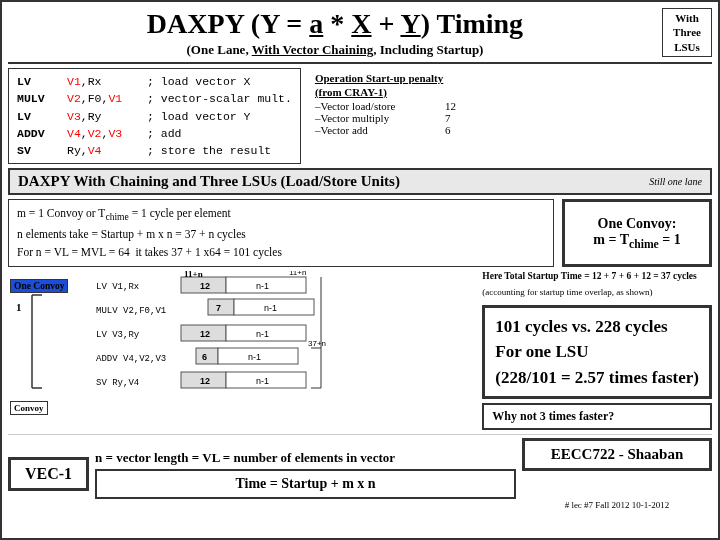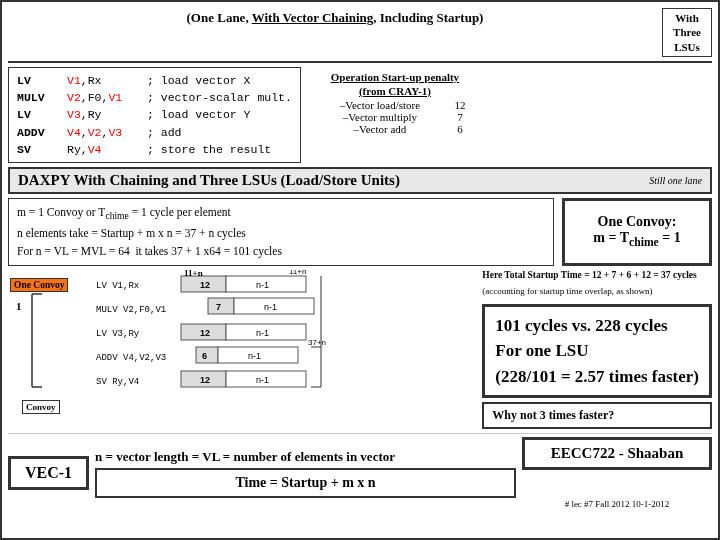--- a/index.html
+++ b/index.html
@@ -76,21 +76,20 @@
       grid-template-columns: 50px 80px 1fr;
       line-height: 1.5;
     }
 
     .red { color: red; }
     .instr { font-weight: bold; }
 
     .operation-info {
       font-size: 11px;
       padding: 4px;
-      text-align: center;
     }
 
     .operation-title {
       font-weight: bold;
       text-decoration: underline;
       font-size: 11px;
       margin-bottom: 2px;
     }
 
     .op-row {
@@ -197,20 +196,23 @@
     }
 
   </style>
 </head>
 <body>
 
 <div class="page">
 
   <div class="header">
     <div class="header-main">
+      <div class="title">
+        DAXPY (Y = <span class="underline">a</span> * <span class="underline">X</span> + <span class="underline">Y</span>) Timing
+      </div>
       <div>
         <span style="font-size:13px; font-weight:bold;">(One Lane, <span style="text-decoration:underline;">With Vector Chaining</span>, Including Startup)</span>
       </div>
     </div>
     <div class="with-three">
       <div>With</div>
       <div>Three</div>
       <div>LSUs</div>
     </div>
   </div>
@@ -274,29 +276,29 @@
     </div>
     <div class="one-convoy-box">
       <div>One Convoy:</div>
       <div>m = T<sub>chime</sub> = 1</div>
     </div>
   </div>
 
   <div style="display:flex; gap:8px; margin-bottom:4px;">
 
     <div style="width:80px; font-size:10px; position:relative; padding-top:10px;">
-      <div style="position:absolute; top:8px; left:2px; font-size:9.5px; font-weight:bold; border:1.5px solid #333; padding:1px 3px; background:#f97316;">One Convoy</div>
+      <div style="position:absolute; top:8px; left:2px; font-size:9.5px; font-weight:bold; border:1.5px solid #333; padding:1px 3px; background:#1d4ed8;">One Convoy</div>
       <div style="position:absolute; top:30px; left:8px; font-size:11px; font-weight:bold;">1</div>
 
       <svg width="78" height="120" style="position:absolute; top:22px; left:4px;">
         <line x1="20" y1="2" x2="20" y2="95" stroke="#333" stroke-width="1.5"></line>
         <line x1="20" y1="2" x2="30" y2="2" stroke="#333" stroke-width="1.5"></line>
         <line x1="20" y1="95" x2="30" y2="95" stroke="#333" stroke-width="1.5"></line>
       </svg>
-      <div style="position:absolute; bottom:15px; left:14px; font-size:9px; font-weight:bold; border:1.5px solid #333; padding:1px 3px; background:white;">Convoy</div>
+      <div style="position:absolute; bottom:15px; left:2px; font-size:9px; font-weight:bold; border:1.5px solid #333; padding:1px 3px; background:white;">Convoy</div>
     </div>
 
     <div style="flex:1; position:relative;">
       
       <div style="position:absolute; top:-2px; left:88px; font-size:9px; font-weight:bold;">11+n</div>
 
       <svg width="340" height="150">
 
         <text x="0" y="18" font-size="9" font-family="Courier New">LV  V1,Rx</text>
         <rect x="85" y="6" width="45" height="16" fill="#ddd" stroke="#555" stroke-width="1"></rect>

